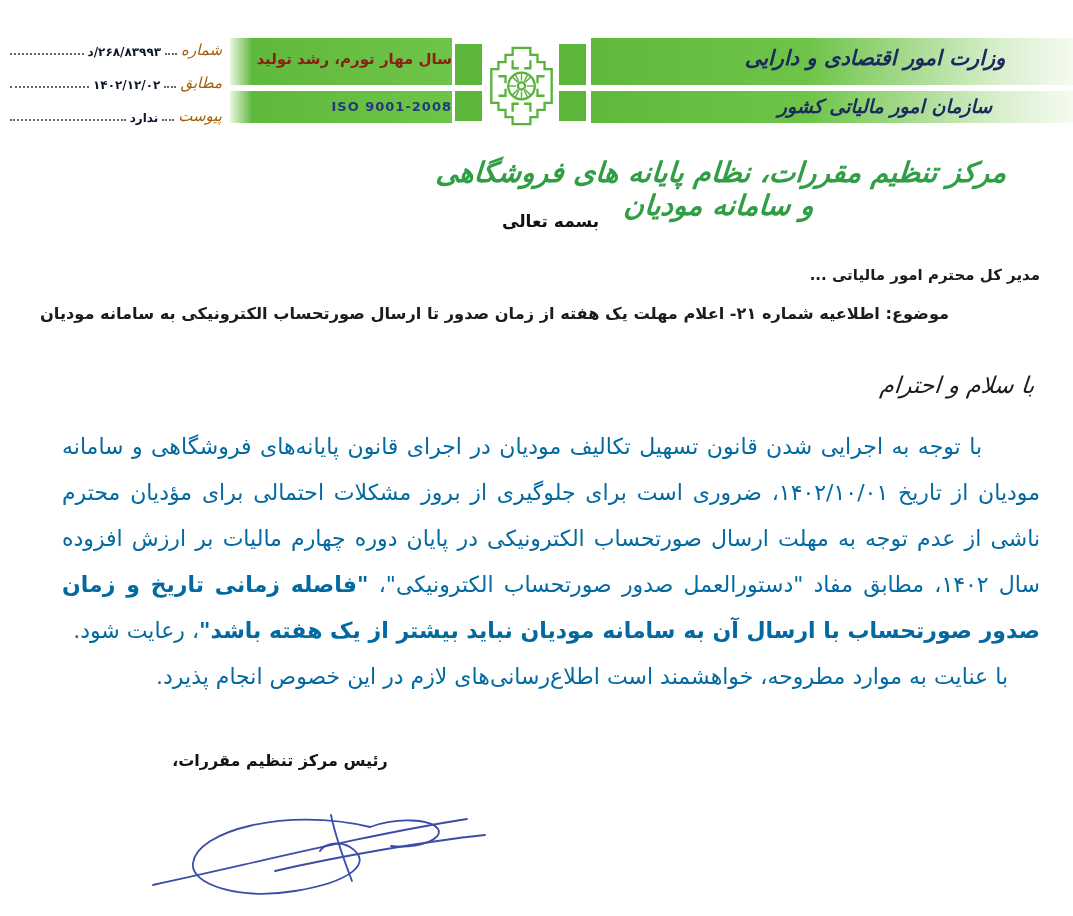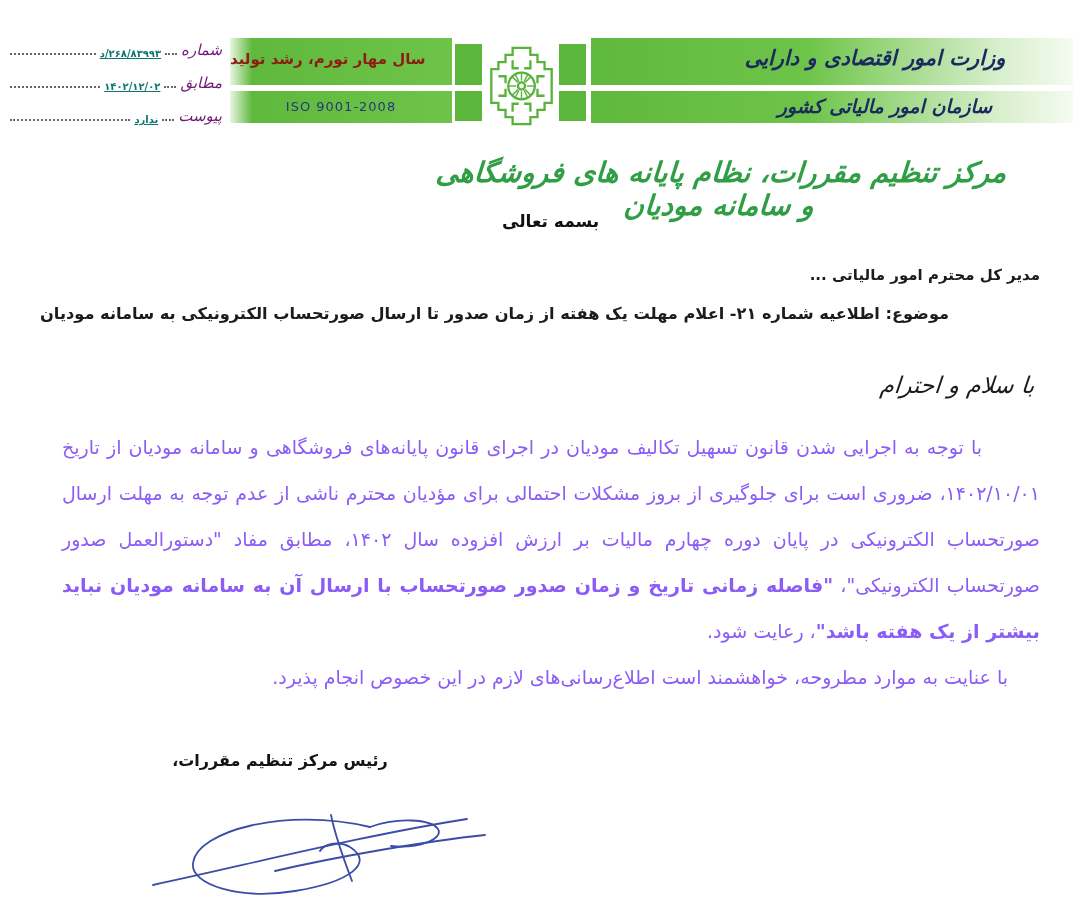--- a/index.html
+++ b/index.html
@@ -4,57 +4,57 @@
 <style>
   html,body{margin:0;padding:0;background:#e8e8e8;}
   .page{
     position:relative;width:1073px;height:916px;background:#ffffff;
     font-family:"DejaVu Sans", sans-serif;direction:rtl;overflow:hidden;color:#1c1c1c;
     margin:0 auto;
   }
   
   .meta{position:absolute;top:34px;left:6px;width:216px;direction:rtl;}
   .meta-row{display:flex;align-items:flex-end;height:25px;margin-bottom:8px;}
-  .meta-label{font-style:italic;font-size:15px;color:#701a75;flex:none;}
+  .meta-label{font-style:italic;font-size:15px;color:#a16207;flex:none;}
   .dots-sm{width:12px;border-bottom:2px dotted #666;margin:0 4px 4px 4px;flex:none;}
-  .meta-value{font-weight:bold;font-size:10px;color:#0f766e;flex:none;text-decoration:underline;}
+  .meta-value{font-weight:bold;font-size:12px;color:#0f172a;flex:none;}
   .dots-fill{flex:1;border-bottom:2px dotted #666;margin:0 4px 4px 4px;}
   
   .bar{position:absolute;}
   .bar-l{background:linear-gradient(90deg,#eaf6e2 0%,#5fb93d 10%,#6ec449 100%);}
   .bar-r{background:linear-gradient(90deg,#5fb93d 0%,#6ec449 45%,#d9efcd 85%,#f5fbf1 100%);}
   .bar-left-top{left:230px;top:38px;width:222px;height:47px;}
   .bar-left-bottom{left:230px;top:91px;width:222px;height:32px;}
   .bar-right-top{left:591px;top:38px;width:482px;height:47px;}
   .bar-right-bottom{left:591px;top:91px;width:482px;height:32px;}
   .sq{position:absolute;background:#5cb63c;}
   .sq-lt{left:455px;top:44px;width:27px;height:41px;}
   .sq-lb{left:455px;top:91px;width:27px;height:30px;}
   .sq-rt{left:559px;top:44px;width:27px;height:41px;}
   .sq-rb{left:559px;top:91px;width:27px;height:30px;}
   .logo{position:absolute;left:486px;top:33px;width:71px;height:106px;}
-  .slogan{position:absolute;left:230px;top:50px;width:222px;text-align:left;
+  .slogan{position:absolute;left:230px;top:50px;width:222px;text-align:right;
     color:#8c1d12;font-weight:bold;font-size:15px;}
-  .iso{position:absolute;left:230px;top:99px;width:222px;text-align:center;direction:ltr;
-    color:#223a7a;font-weight:normal;font-size:13px;letter-spacing:1px;}
+  .iso{position:absolute;left:230px;top:99px;width:222px;text-align:right;direction:ltr;
+    color:#223a7a;font-weight:bold;font-size:13px;letter-spacing:1px;}
   .ministry{position:absolute;left:650px;top:46px;width:450px;text-align:center;
     color:#1a2a5e;font-size:21px;font-style:italic;font-weight:600;}
   .org{position:absolute;left:660px;top:95px;width:450px;text-align:center;
     color:#1a2a5e;font-size:19px;font-style:italic;font-weight:600;}
   
   .center-line{position:absolute;top:156px;right:63px;width:580px;text-align:center;
     color:#2f9e44;font-size:28px;font-style:italic;font-weight:bold;transform:skewX(-4deg);}
   .bismillah{position:absolute;top:211px;left:487px;font-weight:bold;font-size:17px;color:#111;margin-left:15px;}
   .recipient{position:absolute;top:266px;right:33px;font-weight:bold;font-size:15px;}
   .subject{position:absolute;top:304px;right:33px;left:40px;font-weight:bold;font-size:16.2px;
     text-align:left;white-space:nowrap;}
   .salutation{position:absolute;top:372px;right:38px;font-size:23px;font-style:italic;
     font-weight:500;transform:skewX(-5deg);}
-  .body-text{position:absolute;top:424px;right:33px;width:978px;font-size:19px;
-    line-height:46px;text-align:justify;color:#8b5cf6;}
+  .body-text{position:absolute;top:424px;right:33px;width:978px;font-size:22px;
+    line-height:46px;text-align:justify;color:#0369a1;}
   .body-text p{margin:0;text-indent:58px;}
   .body-text p + p{text-indent:32px;}
   .bold{font-weight:bold;}
   
   .sig{position:absolute;top:748px;left:118px;width:324px;text-align:center;
     font-weight:bold;font-size:16px;line-height:26px;color:#141414;}
   .sig-svg{position:absolute;left:135px;top:803px;width:360px;height:108px;}
 </style>
 </head>
 <body>

